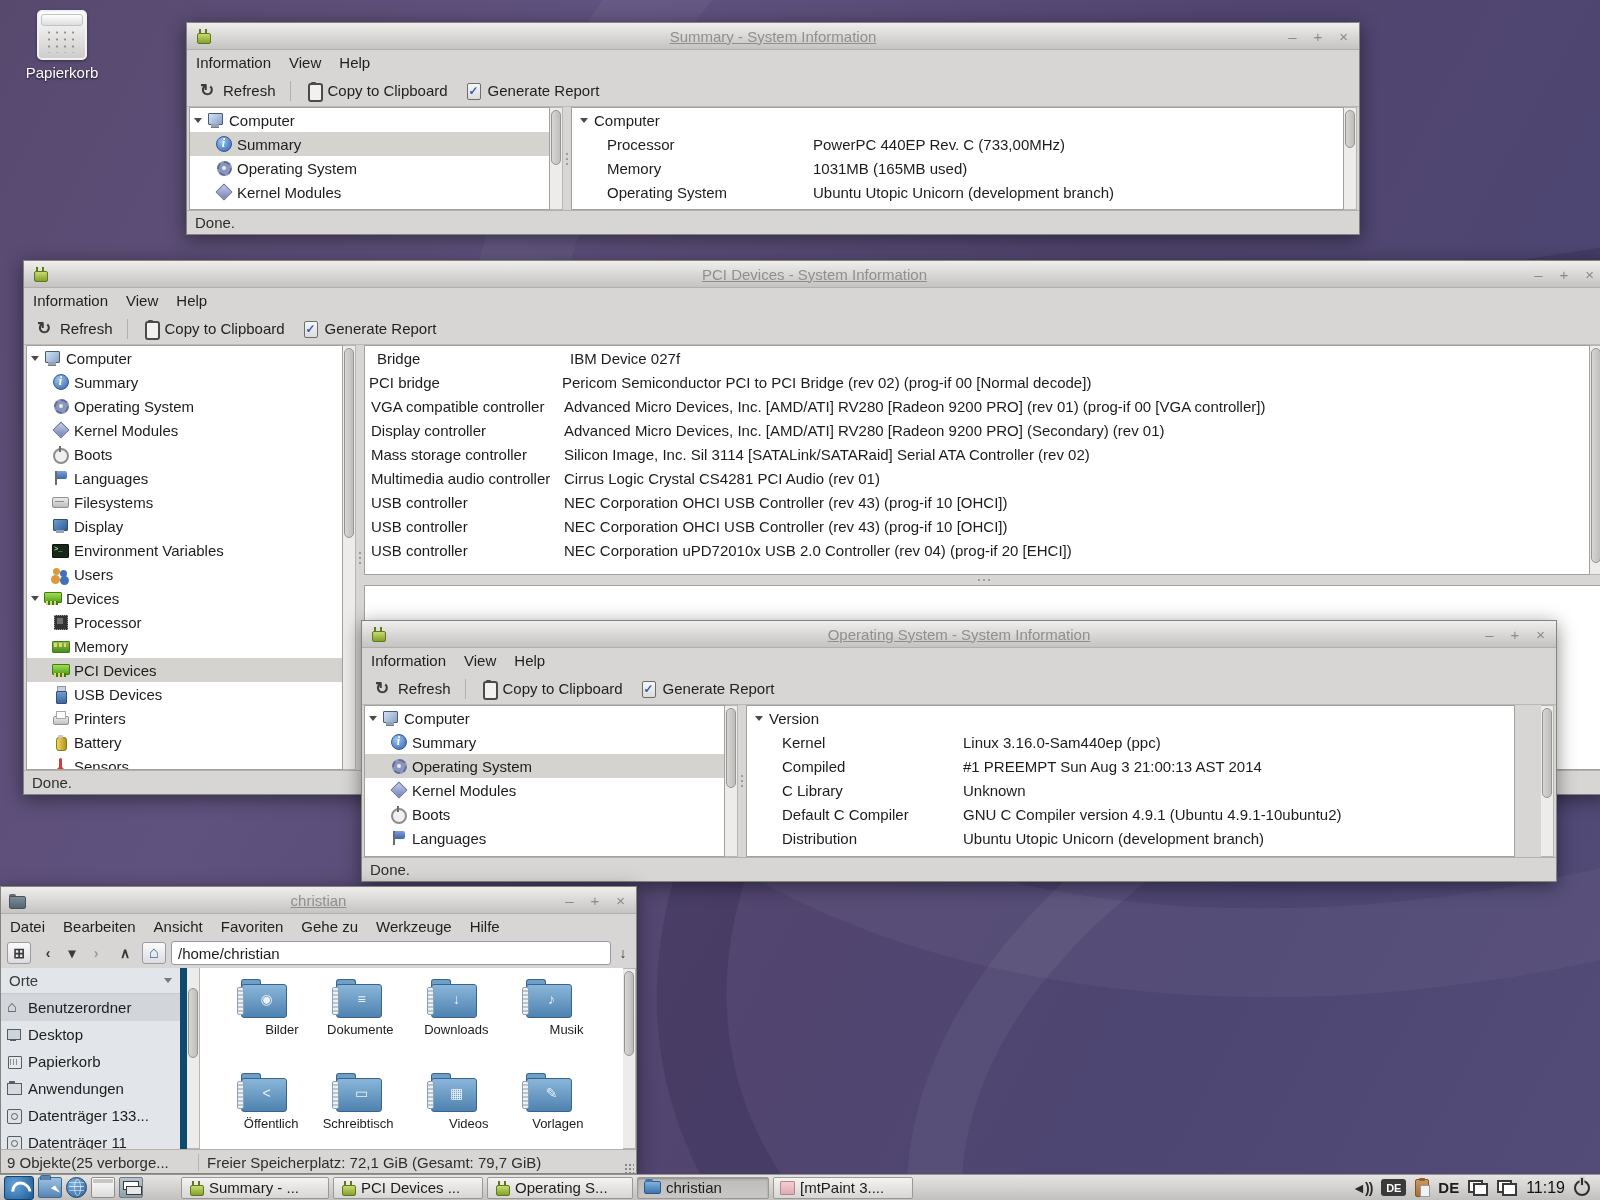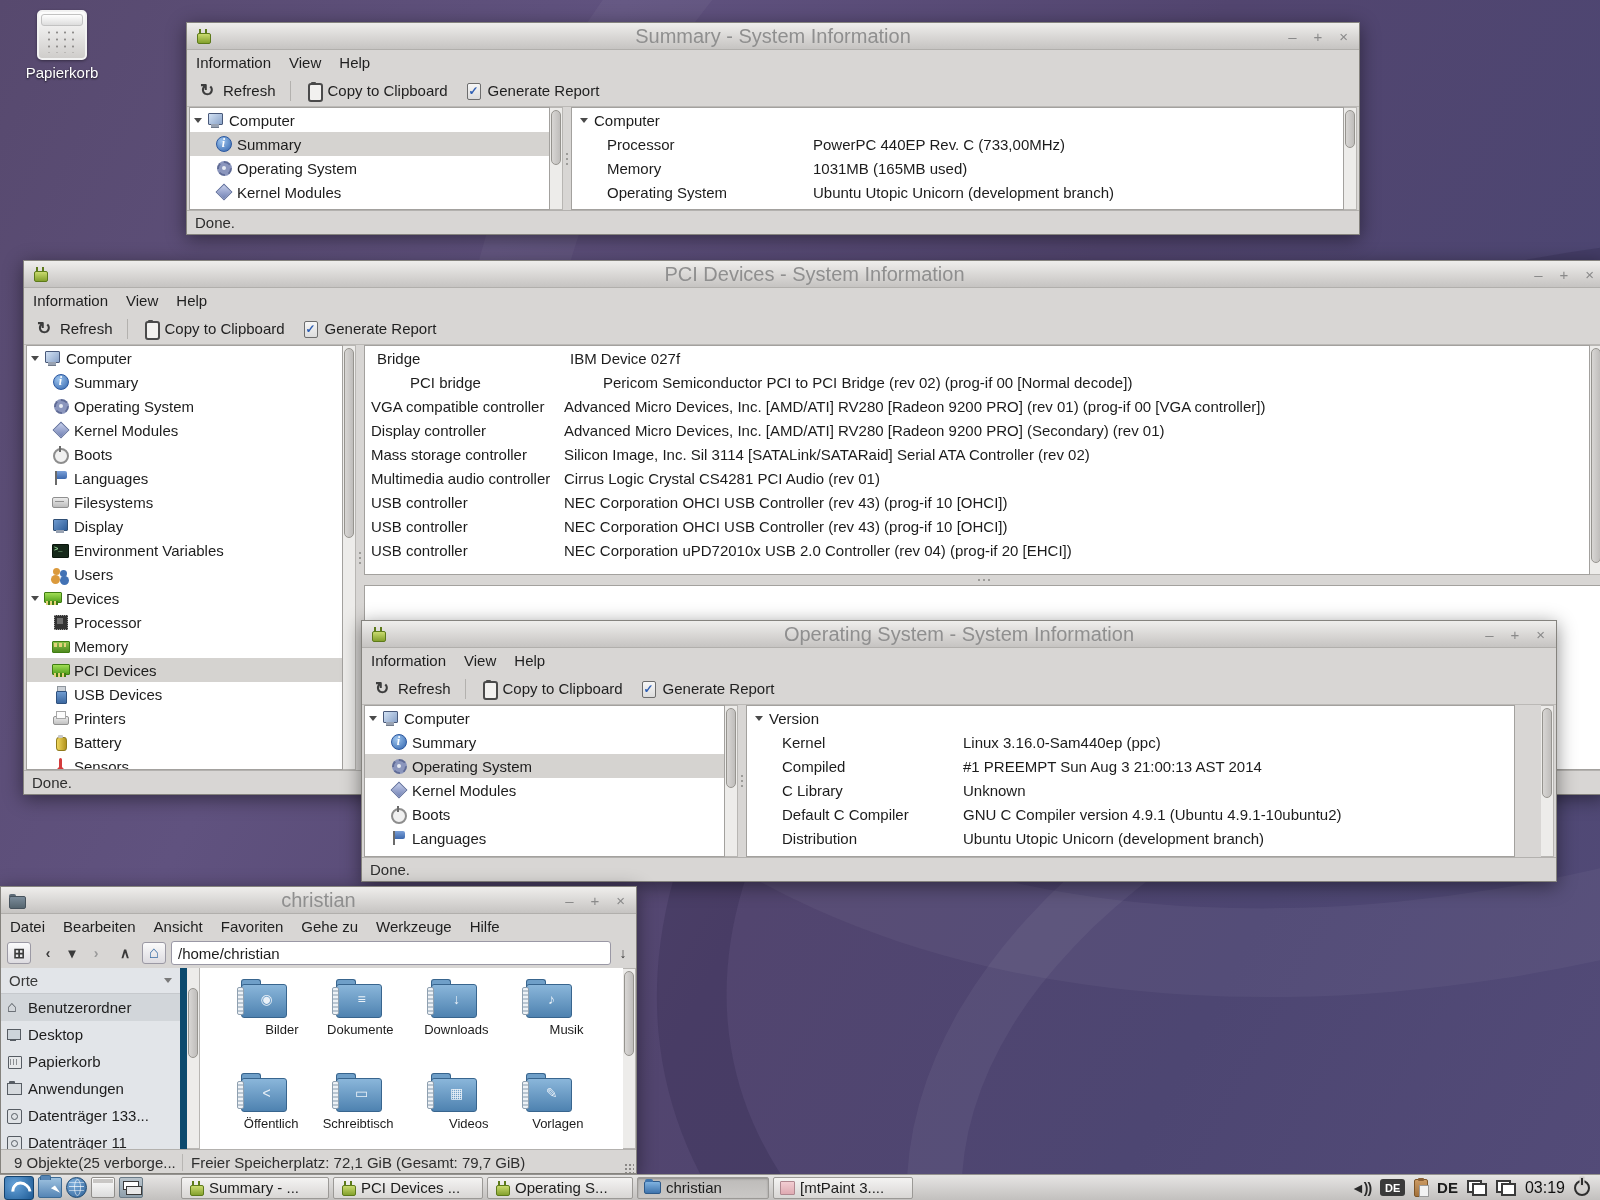--- a/index.html
+++ b/index.html
@@ -11,21 +11,21 @@
   .swoosh { position:absolute; border-radius:50%; pointer-events:none; z-index:0; }
   .sw1 { width:2300px; height:1500px; border:90px solid rgba(255,255,255,0.045); top:-560px; left:420px; transform:rotate(-20deg); }
   .sw2 { width:1900px; height:1200px; border:70px solid rgba(30,20,55,0.18); top:260px; left:640px; transform:rotate(-14deg); }
   .sw3 { width:1500px; height:950px; border:55px solid rgba(255,255,255,0.05); top:640px; left:900px; transform:rotate(-10deg); }
 
   
   .window { position:absolute; background:#d8d6d4; border:1px solid #85837e;
             box-shadow:0 4px 18px rgba(0,0,0,.45); }
   .titlebar { height:27px; background:linear-gradient(#efeeec,#d2d0ce 70%,#c6c4c2);
               border-bottom:1px solid #b1afac; position:relative; display:flex; align-items:center; }
-  .titlebar .title { position:absolute; left:0; right:0; text-align:center; font-size:20px; color:#8f8f8f; }
+  .titlebar .title { position:absolute; left:0; right:0; text-align:center; font-size:15px; color:#8f8f8f;text-decoration:underline; }
   .win-controls { margin-left:auto; display:flex; gap:17px; padding-right:11px; z-index:2; }
   .wc { color:#8a8a8a; font-size:15px; line-height:27px; }
   .menubar { height:25px; display:flex; align-items:center; padding:0 0; background:#d8d6d4; }
   .menu-item { font-size:15px; color:#1f1f1f; padding:2px 9px; white-space:nowrap; }
   .toolbar { height:32px; display:flex; align-items:center; padding:0 6px; gap:3px; border-bottom:1px solid #bbb9b6; }
   .tool-btn { display:flex; align-items:center; gap:6px; padding:3px 7px; font-size:15px; color:#1f1f1f; white-space:nowrap; }
   .tool-sep { width:1px; height:20px; background:#b3b1ae; margin:0 4px; }
   .statusbar { height:24px; border-top:1px solid #b3b1ae; background:#d8d6d4;
                display:flex; align-items:center; padding-left:8px; font-size:15px; color:#2e2e2e; }
 
@@ -166,21 +166,21 @@
   .pic-desktop::before { content:""; position:absolute; left:1px; top:2px; width:12px; height:9px; border:1px solid #565c63; background:#cdd4da; }
   .pic-desktop::after { content:""; position:absolute; left:4px; bottom:1px; width:6px; height:2px; background:#565c63; }
   .pic-trash::before { content:""; position:absolute; left:2px; top:2px; width:12px; height:11px; border:1px solid #565c63; background:#e6e8ea; border-radius:1px; }
   .pic-trash::after { content:""; position:absolute; left:4px; top:5px; width:8px; height:6px;
       background:repeating-linear-gradient(90deg,#8a8e92 0 1px,transparent 1px 3px); }
   .pic-apps::before { content:""; position:absolute; left:1px; top:2px; width:13px; height:10px; border:1px solid #565c63; background:#d6dade; }
   .pic-apps::after { content:""; position:absolute; left:3px; top:0; width:6px; height:3px; background:#565c63; border-radius:1px 1px 0 0; }
   .pic-drive::before { content:""; position:absolute; left:1px; top:1px; width:13px; height:13px; border:1px solid #565c63; background:#e0e3e6; border-radius:2px; }
   .pic-drive::after { content:""; position:absolute; left:5px; top:5px; width:5px; height:5px; border:1px solid #565c63; border-radius:50%; }
   .fm-status { height:26px; border-top:1px solid #b3b1ae; display:flex; align-items:center; font-size:15px; color:#2e2e2e; position:relative; }
-  .fm-status .left { width:182px; padding-left:13px; border-right:1px solid #b8b6b3; overflow:hidden; white-space:nowrap; flex:none; }
+  .fm-status .left { width:198px; padding-left:6px; border-right:1px solid #b8b6b3; overflow:hidden; white-space:nowrap; flex:none; }
   .fm-status .right { padding-left:8px; white-space:nowrap; }
   .grip { position:absolute; right:2px; bottom:2px; width:10px; height:10px;
       background:radial-gradient(#8a8886 1px, transparent 1.3px); background-size:4px 4px; }
 
   
   .desktop-icon { position:absolute; left:14px; top:10px; width:96px; text-align:center; z-index:1; }
   .trash-glyph { width:50px; height:50px; margin:0 auto 4px; position:relative;
       background:linear-gradient(#fdfdfd,#cfcdcb); border:2px solid #f2f2f2; border-radius:5px;
       box-shadow:0 1px 3px rgba(0,0,0,.4); }
   .trash-glyph::before { content:""; position:absolute; left:2px; top:2px; right:2px; height:10px;
@@ -452,21 +452,21 @@
     <div class="vsplit">
         <span class="dots"></span>
       </div>
     <div style="flex:1; display:flex; flex-direction:column;">
       <div class="pane-wrap" style="height:230px;">
         <div class="pane" style="flex:1;">
           <div class="kvrow item" style="padding-left:12px;">
               <span class="kv-label">Bridge</span>
               <span>IBM Device 027f</span>
             </div>
-          <div class="kvrow item" style="padding-left:10px;margin-left:35px;">
+          <div class="kvrow item" style="padding-left:4px;">
               <span class="kv-label">PCI bridge</span>
               <span>Pericom Semiconductor PCI to PCI Bridge (rev 02) (prog-if 00 [Normal decode])</span>
             </div>
           <div class="kvrow item" style="padding-left:6px;">
               <span class="kv-label">VGA compatible controller</span>
               <span>Advanced Micro Devices, Inc. [AMD/ATI] RV280 [Radeon 9200 PRO] (rev 01) (prog-if 00 [VGA controller])</span>
             </div>
           <div class="kvrow item" style="padding-left:6px;">
               <span class="kv-label">Display controller</span>
               <span>Advanced Micro Devices, Inc. [AMD/ATI] RV280 [Radeon 9200 PRO] (Secondary) (rev 01)</span>
@@ -783,16 +783,16 @@
     <span class="tki mtpaint-mini"></span>
     <span>[mtPaint 3....</span>
   </div>
   <div class="tray">
     <span class="spk">◄))</span>
     <span class="kbd-badge">DE</span>
     <span class="clip-tray"></span>
     <span class="kbd-text">DE</span>
     <span class="winpair"></span>
     <span class="winpair"></span>
-    <span class="clock">03:19</span>
+    <span class="clock">11:19</span>
     <span class="power"></span>
   </div>
 </div>
 
 </body></html>

